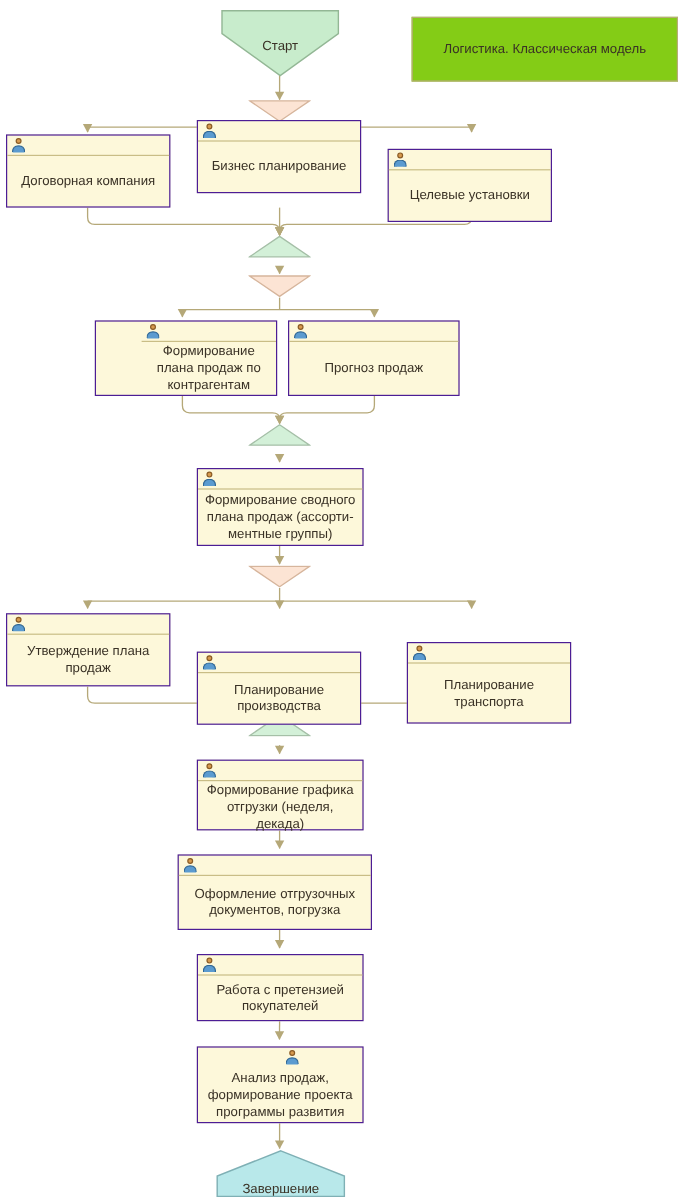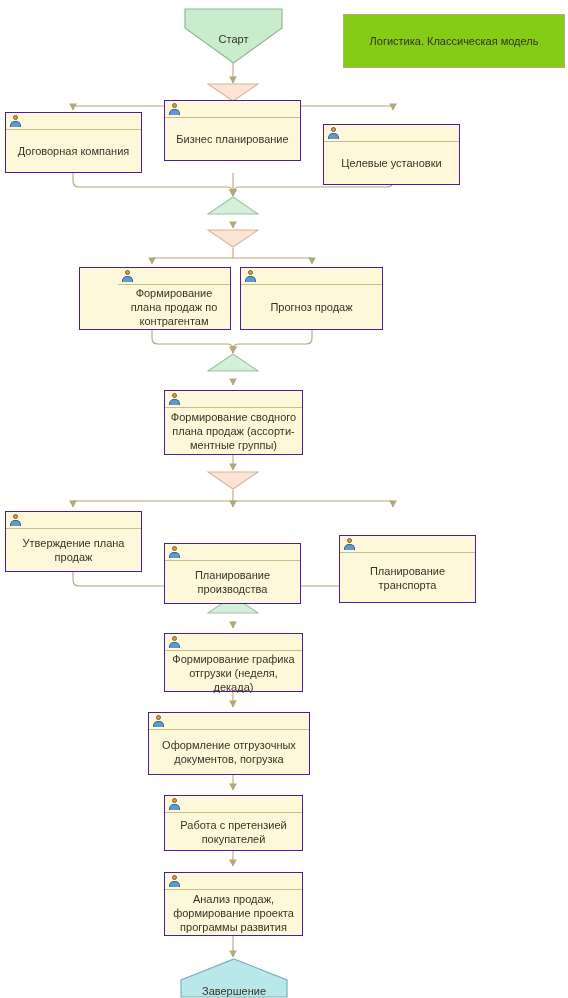--- a/index.html
+++ b/index.html
@@ -339,21 +339,21 @@
   <div class="node" style="left:164px; top:795px; width:139px; height:56px;">
     <div class="node-head">
       <div class="avatar">
         <div class="head"></div>
           <div class="body"></div>
       </div>
     </div>
     <div class="node-body">Работа с претензией покупателей</div>
   </div>
 
-  <div class="node" style="left:164px; top:872px; width:139px; height:64px;">
+  <div class="node" style="left:164px; top:872px; width:139px; height:64px;align-items:center;">
     <div class="node-head">
       <div class="avatar">
         <div class="head"></div>
           <div class="body"></div>
       </div>
     </div>
     <div class="node-body">Анализ продаж, формирование проекта программы развития</div>
   </div>
 
   <div class="term end" style="left:180px; top:958px; width:108px; height:40px;">

